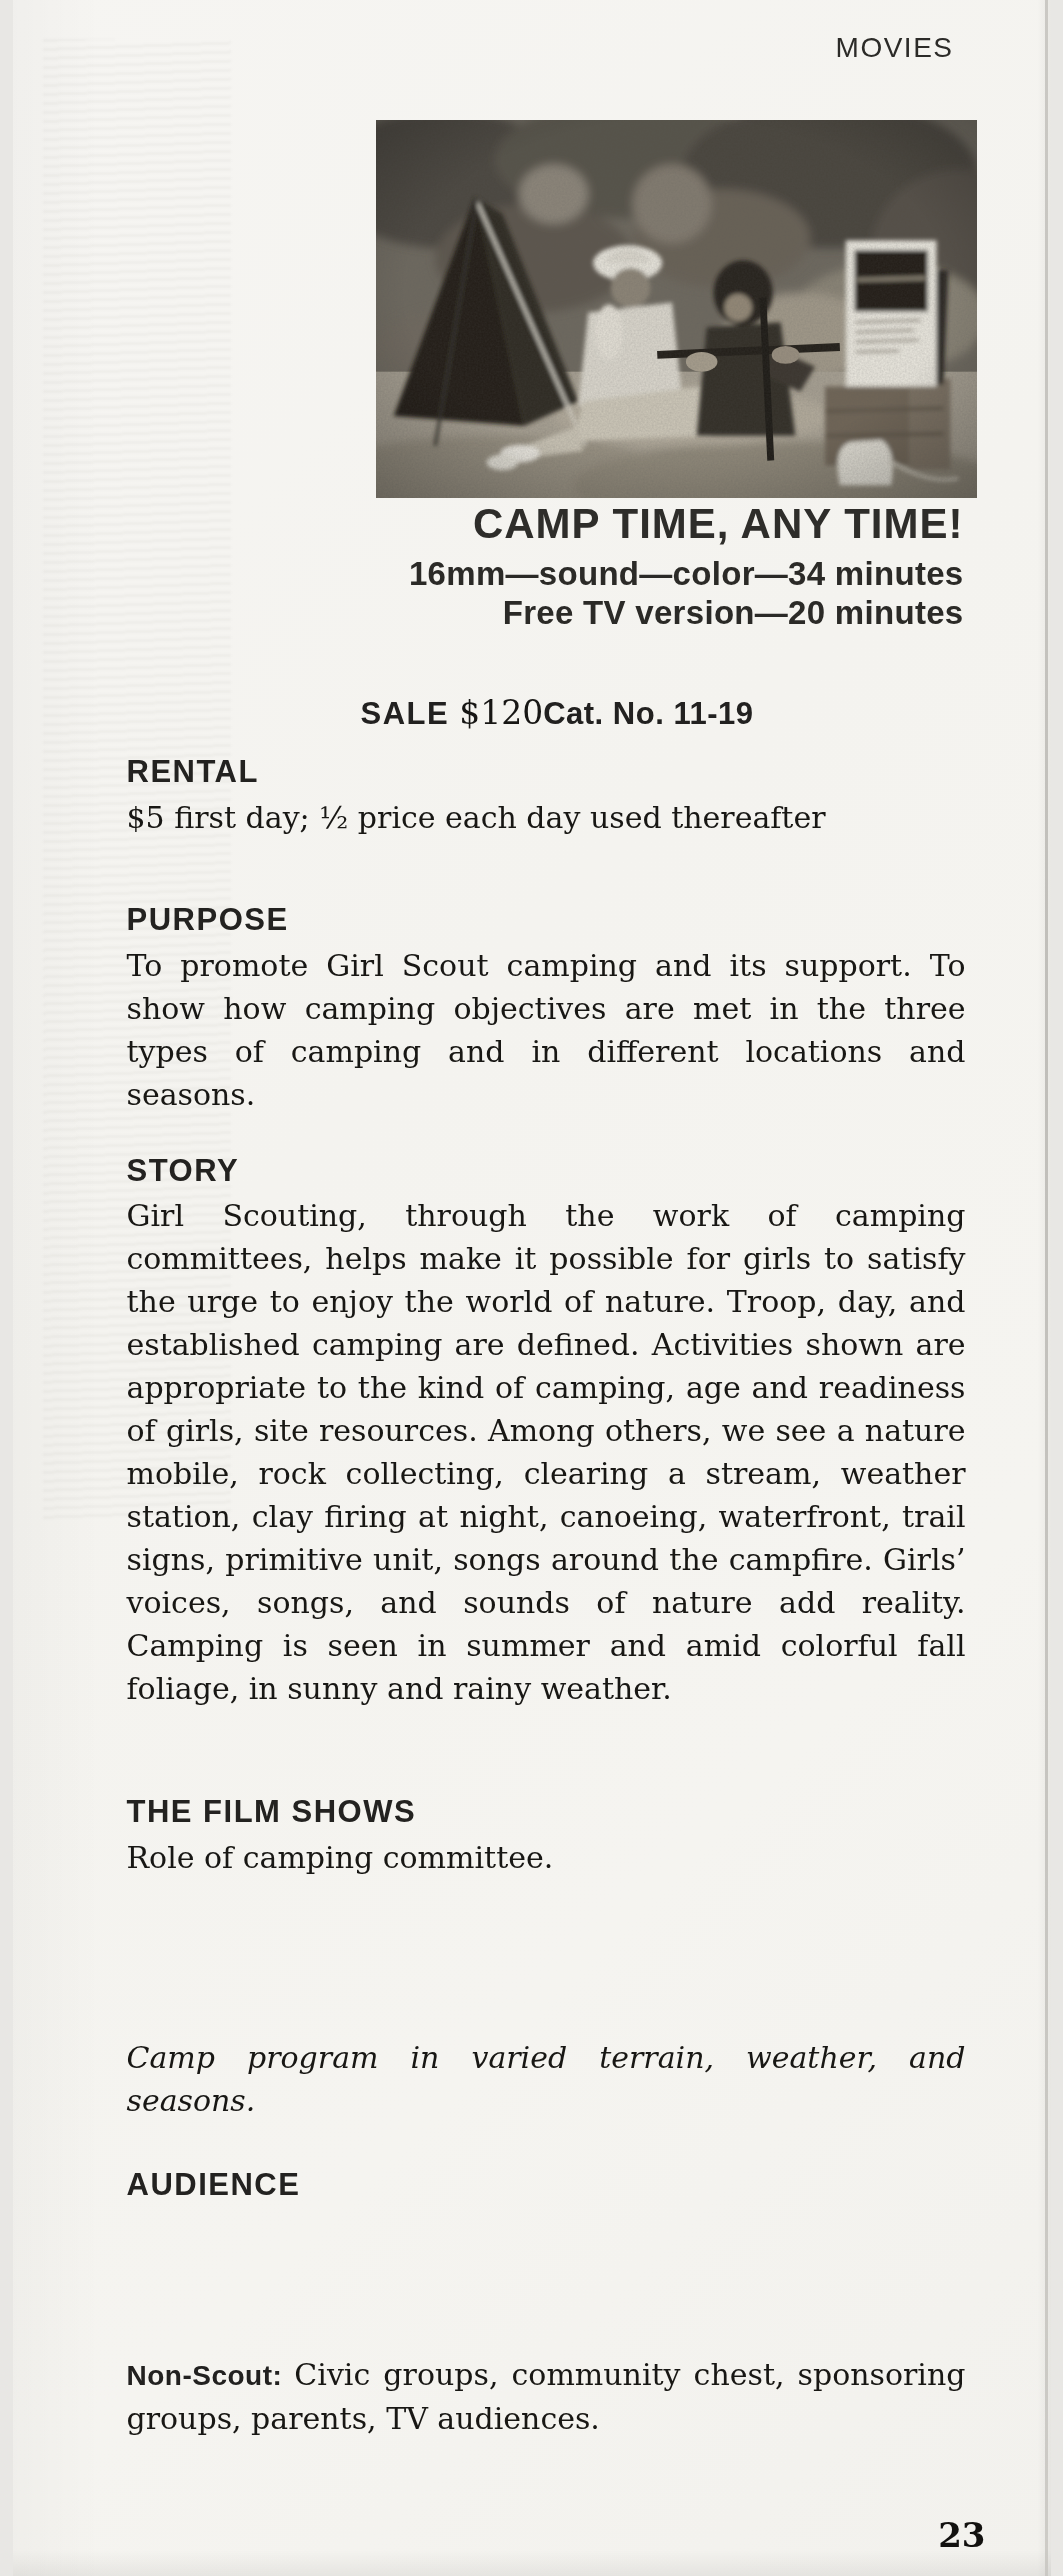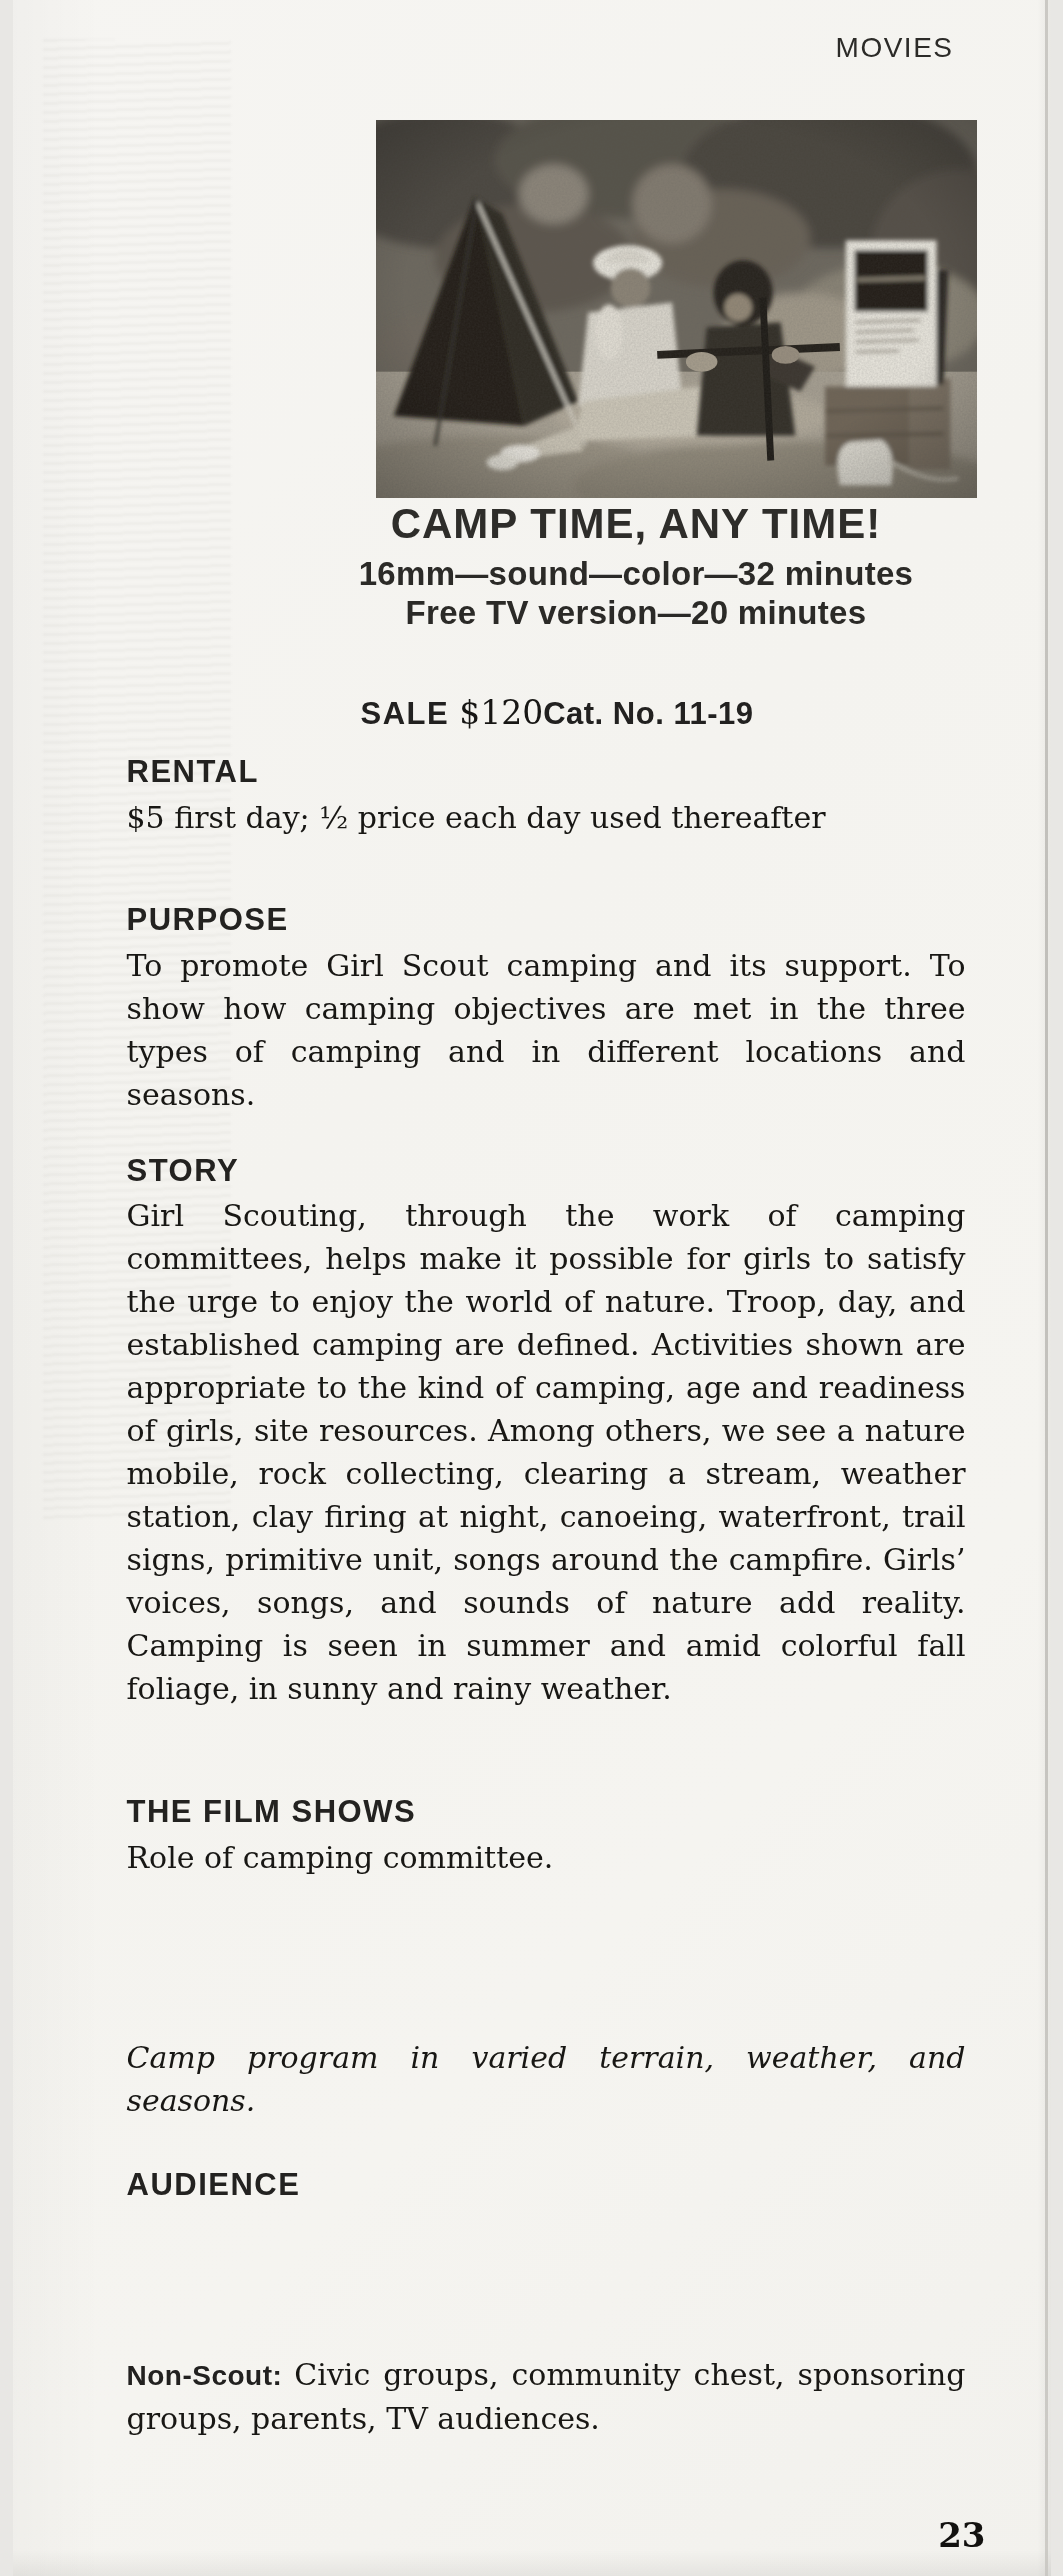--- a/index.html
+++ b/index.html
@@ -29,21 +29,21 @@
   .corner-label{
     position:absolute;top:32px;right:97px;
     font-size:28px;letter-spacing:1.5px;color:#2c2b28;font-weight:400;
   }
   .photo{
     position:absolute;left:363px;top:120px;width:601px;height:378px;margin:0;
     background:#8f8a81;overflow:hidden;
   }
   .photo svg{display:block;width:100%;height:100%;}
   .title-block{
-    position:absolute;top:499px;left:296px;right:87px;text-align:center;
+    position:absolute;top:499px;left:296px;right:87px;text-align:right;
   }
   .film-title{
     margin:0 0 6px 0;
     font-size:42px;line-height:49px;font-weight:700;letter-spacing:1px;color:#2e2d2a;
   }
   .spec-line{
     font-size:33px;line-height:39px;font-weight:700;color:#2b2a27;letter-spacing:0.3px;
   }
   .sale-row{
     position:absolute;top:693px;left:114px;width:861px;
@@ -171,21 +171,21 @@
         <path d="M520,345 q40,25 70,18" stroke="#cfcabd" stroke-width="3" fill="none"></path>
       </g>
 
       <rect x="0" y="0" width="609" height="383" filter="url(#grain)" opacity="0.5"></rect>
       <rect x="0" y="0" width="609" height="383" fill="url(#vig)"></rect>
     </svg>
   </figure>
 
   <div class="title-block">
     <h1 class="film-title">CAMP TIME, ANY TIME!</h1>
-    <div class="spec-line">16mm—sound—color—32 minutes</div>
+    <div class="spec-line">16mm—sound—color—34 minutes</div>
     <div class="spec-line">Free TV version—20 minutes</div>
   </div>
 
   <div class="sale-row">
     <div>
       <span class="h-label">SALE</span><span class="sale-price">$120</span>
     </div>
     <div class="cat-no">Cat. No. 11-19</div>
   </div>
 

